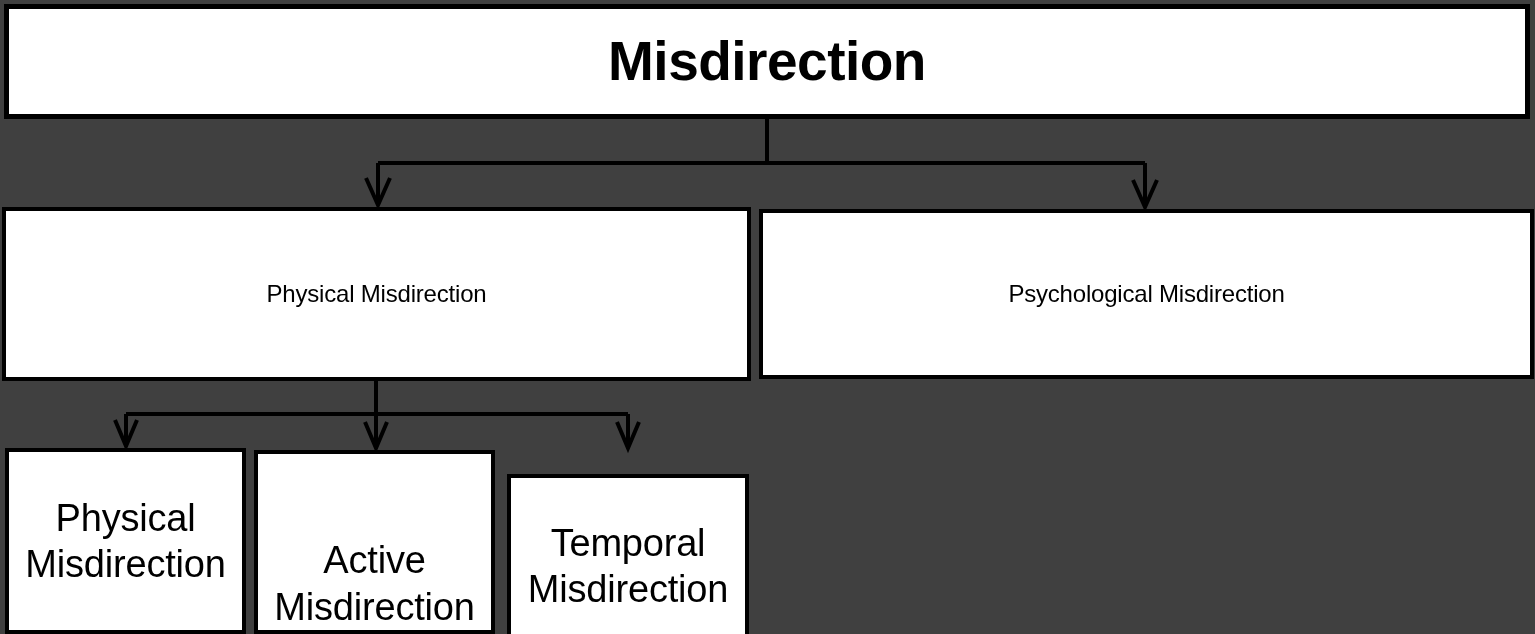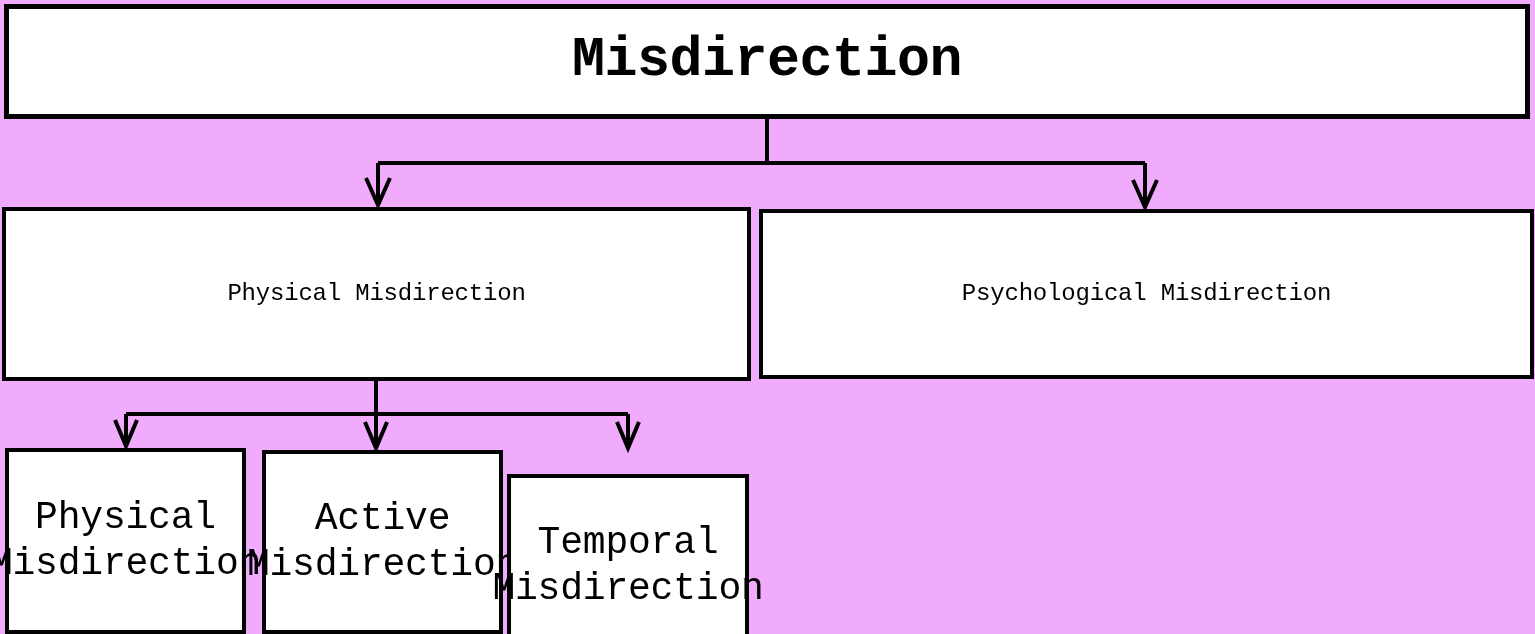--- a/index.html
+++ b/index.html
@@ -4,22 +4,22 @@
 <style>
   html, body {
     margin: 0;
     padding: 0;
     background: #ffffff;
   }
   #diagram-root {
     position: relative;
     width: 1535px;
     height: 634px;
-    background: #f0abfc;
-    font-family: Liberation Mono, monospace;
+    background: #404040;
+    font-family: Liberation Sans, sans-serif;
     overflow: hidden;
   }
   #connector-layer {
     position: absolute;
     left: 0;
     top: 0;
     width: 1535px;
     height: 634px;
     pointer-events: none;
   }
@@ -72,24 +72,25 @@
     font-weight: normal;
   }
   
   #node-passive {
     left: 5px;
     top: 448px;
     width: 241px;
     height: 186px;
   }
   #node-active {
-    left: 262px;
+    left: 254px;
     top: 450px;
     width: 241px;
     height: 184px;
+    align-items: flex-end;
   }
   #node-temporal {
     left: 507px;
     top: 474px;
     width: 242px;
     height: 184px;
   }
   #node-passive .node-label,
   #node-active .node-label,
   #node-temporal .node-label {

